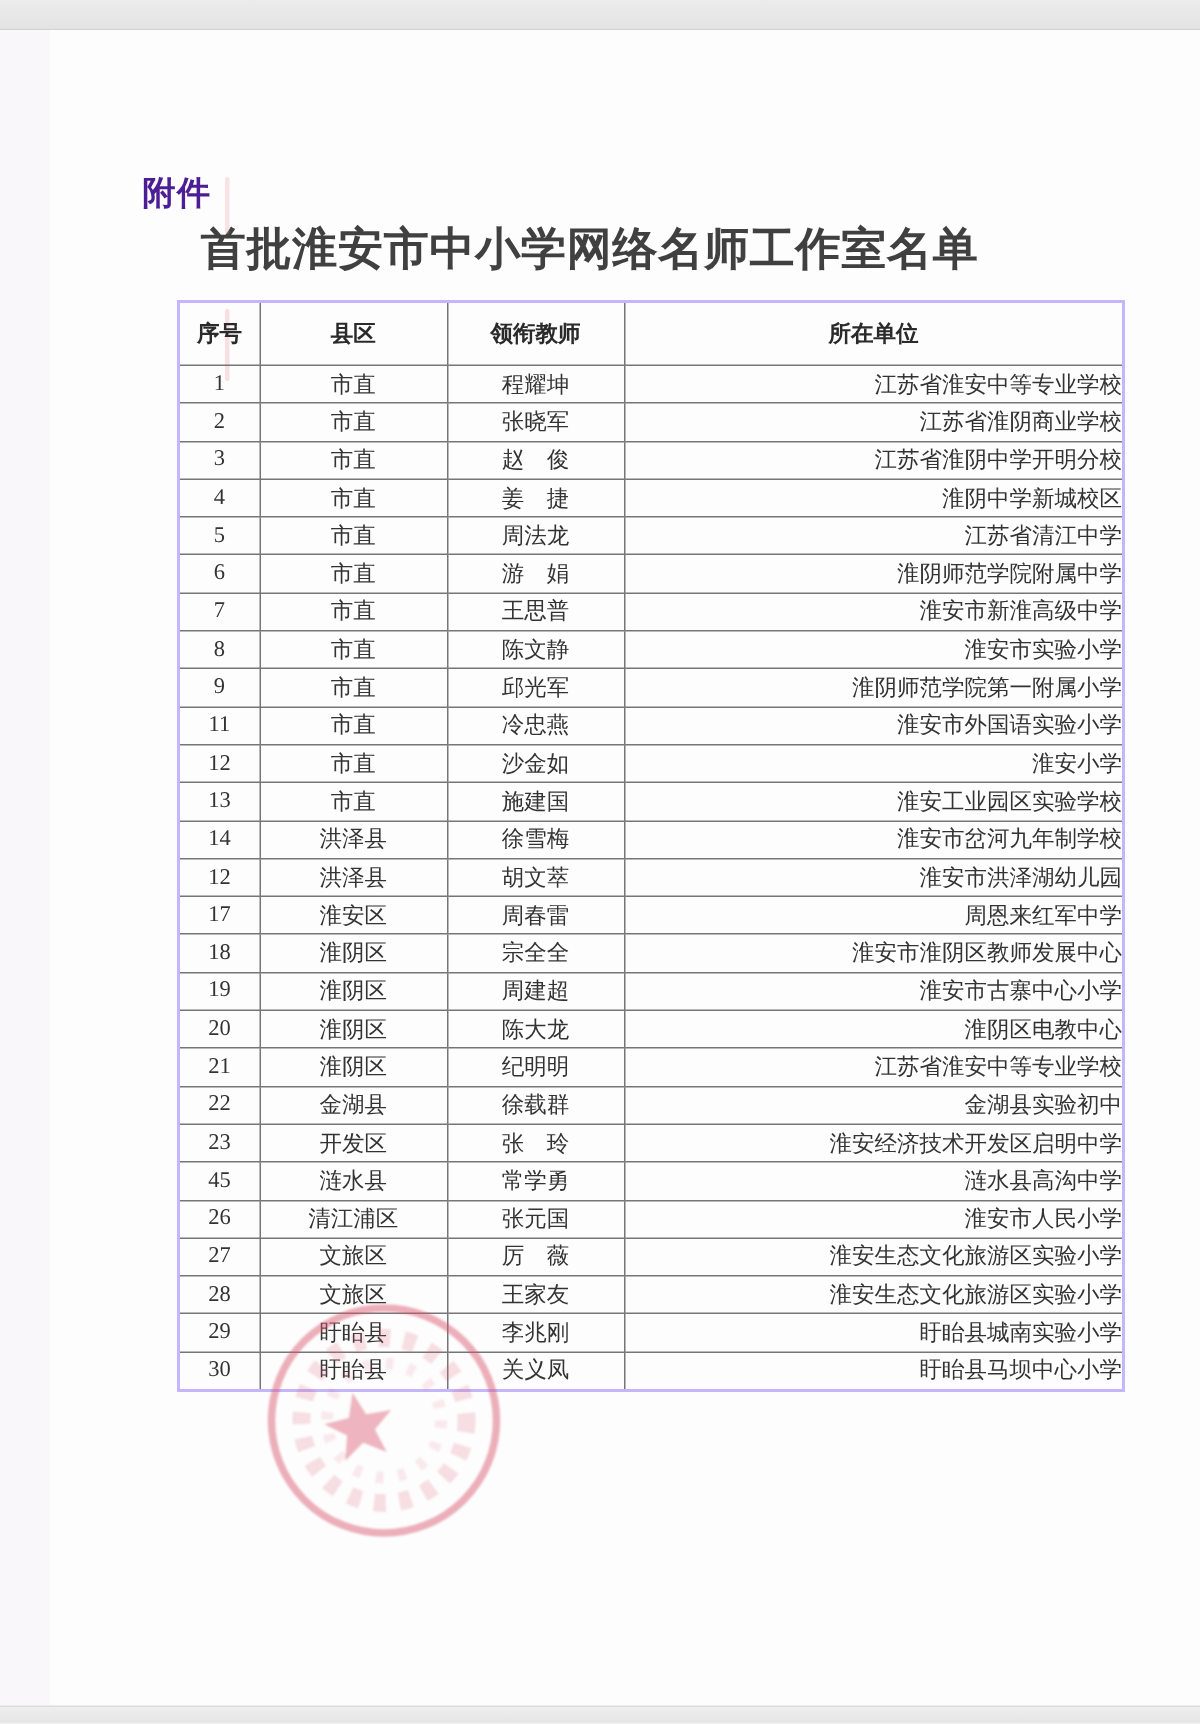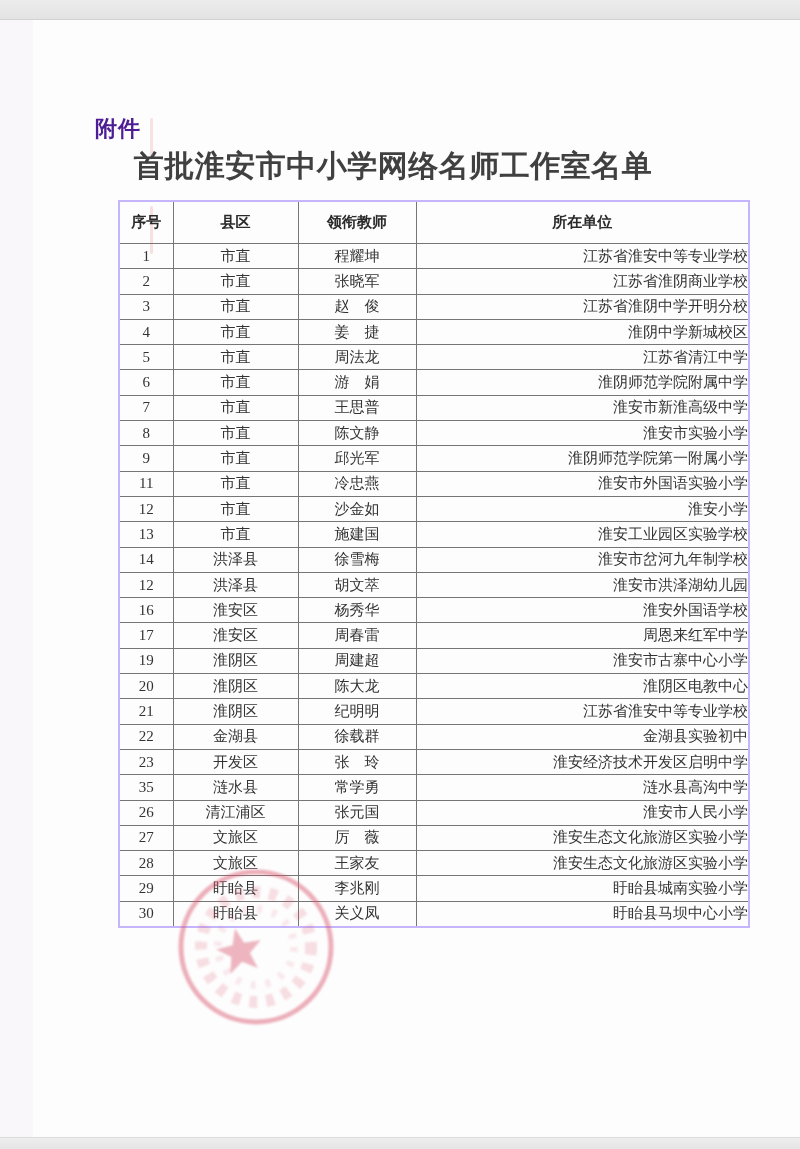--- a/index.html
+++ b/index.html
@@ -220,32 +220,32 @@
           <td>徐雪梅</td>
           <td class="unit-cell">淮安市岔河九年制学校</td>
         </tr>
         <tr>
           <td>12</td>
           <td>洪泽县</td>
           <td>胡文萃</td>
           <td class="unit-cell">淮安市洪泽湖幼儿园</td>
         </tr>
         <tr>
-          <td>16</td>
-          <td>淮安区</td>
-          <td>杨秀华</td>
-          <td class="unit-cell">淮安外国语学校</td>
-        </tr>
-        <tr>
           <td>17</td>
           <td>淮安区</td>
           <td>周春雷</td>
           <td class="unit-cell">周恩来红军中学</td>
         </tr>
         <tr>
+          <td>18</td>
+          <td>淮阴区</td>
+          <td>宗全全</td>
+          <td class="unit-cell">淮安市淮阴区教师发展中心</td>
+        </tr>
+        <tr>
           <td>19</td>
           <td>淮阴区</td>
           <td>周建超</td>
           <td class="unit-cell">淮安市古寨中心小学</td>
         </tr>
         <tr>
           <td>20</td>
           <td>淮阴区</td>
           <td>陈大龙</td>
           <td class="unit-cell">淮阴区电教中心</td>
@@ -262,21 +262,21 @@
           <td>徐载群</td>
           <td class="unit-cell">金湖县实验初中</td>
         </tr>
         <tr>
           <td>23</td>
           <td>开发区</td>
           <td>张　玲</td>
           <td class="unit-cell">淮安经济技术开发区启明中学</td>
         </tr>
         <tr>
-          <td>35</td>
+          <td>45</td>
           <td>涟水县</td>
           <td>常学勇</td>
           <td class="unit-cell">涟水县高沟中学</td>
         </tr>
         <tr>
           <td>26</td>
           <td>清江浦区</td>
           <td>张元国</td>
           <td class="unit-cell">淮安市人民小学</td>
         </tr>

